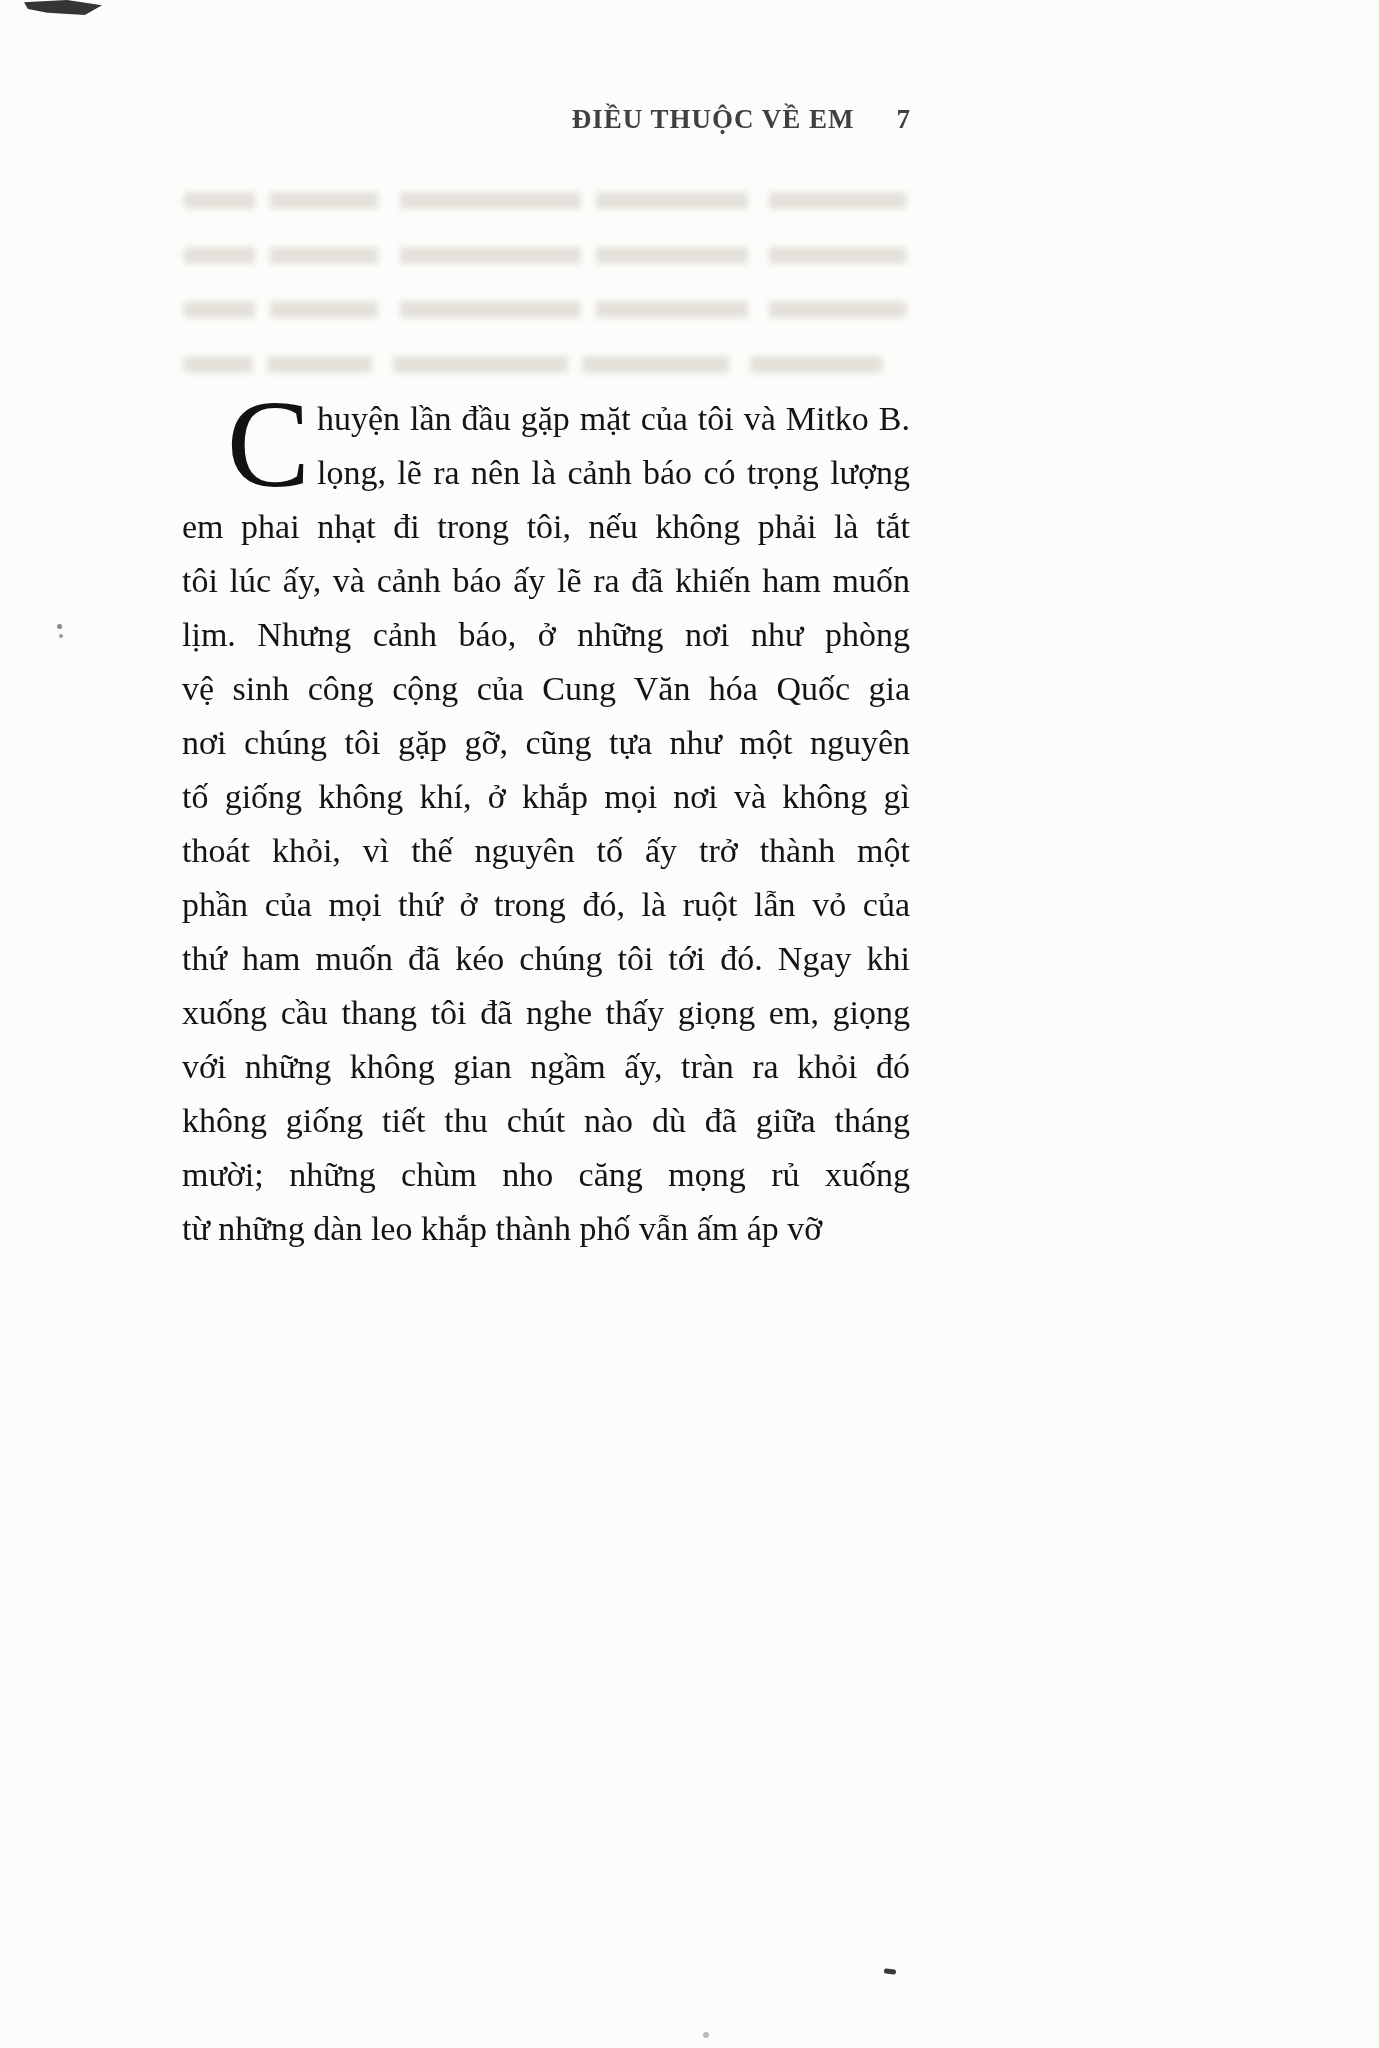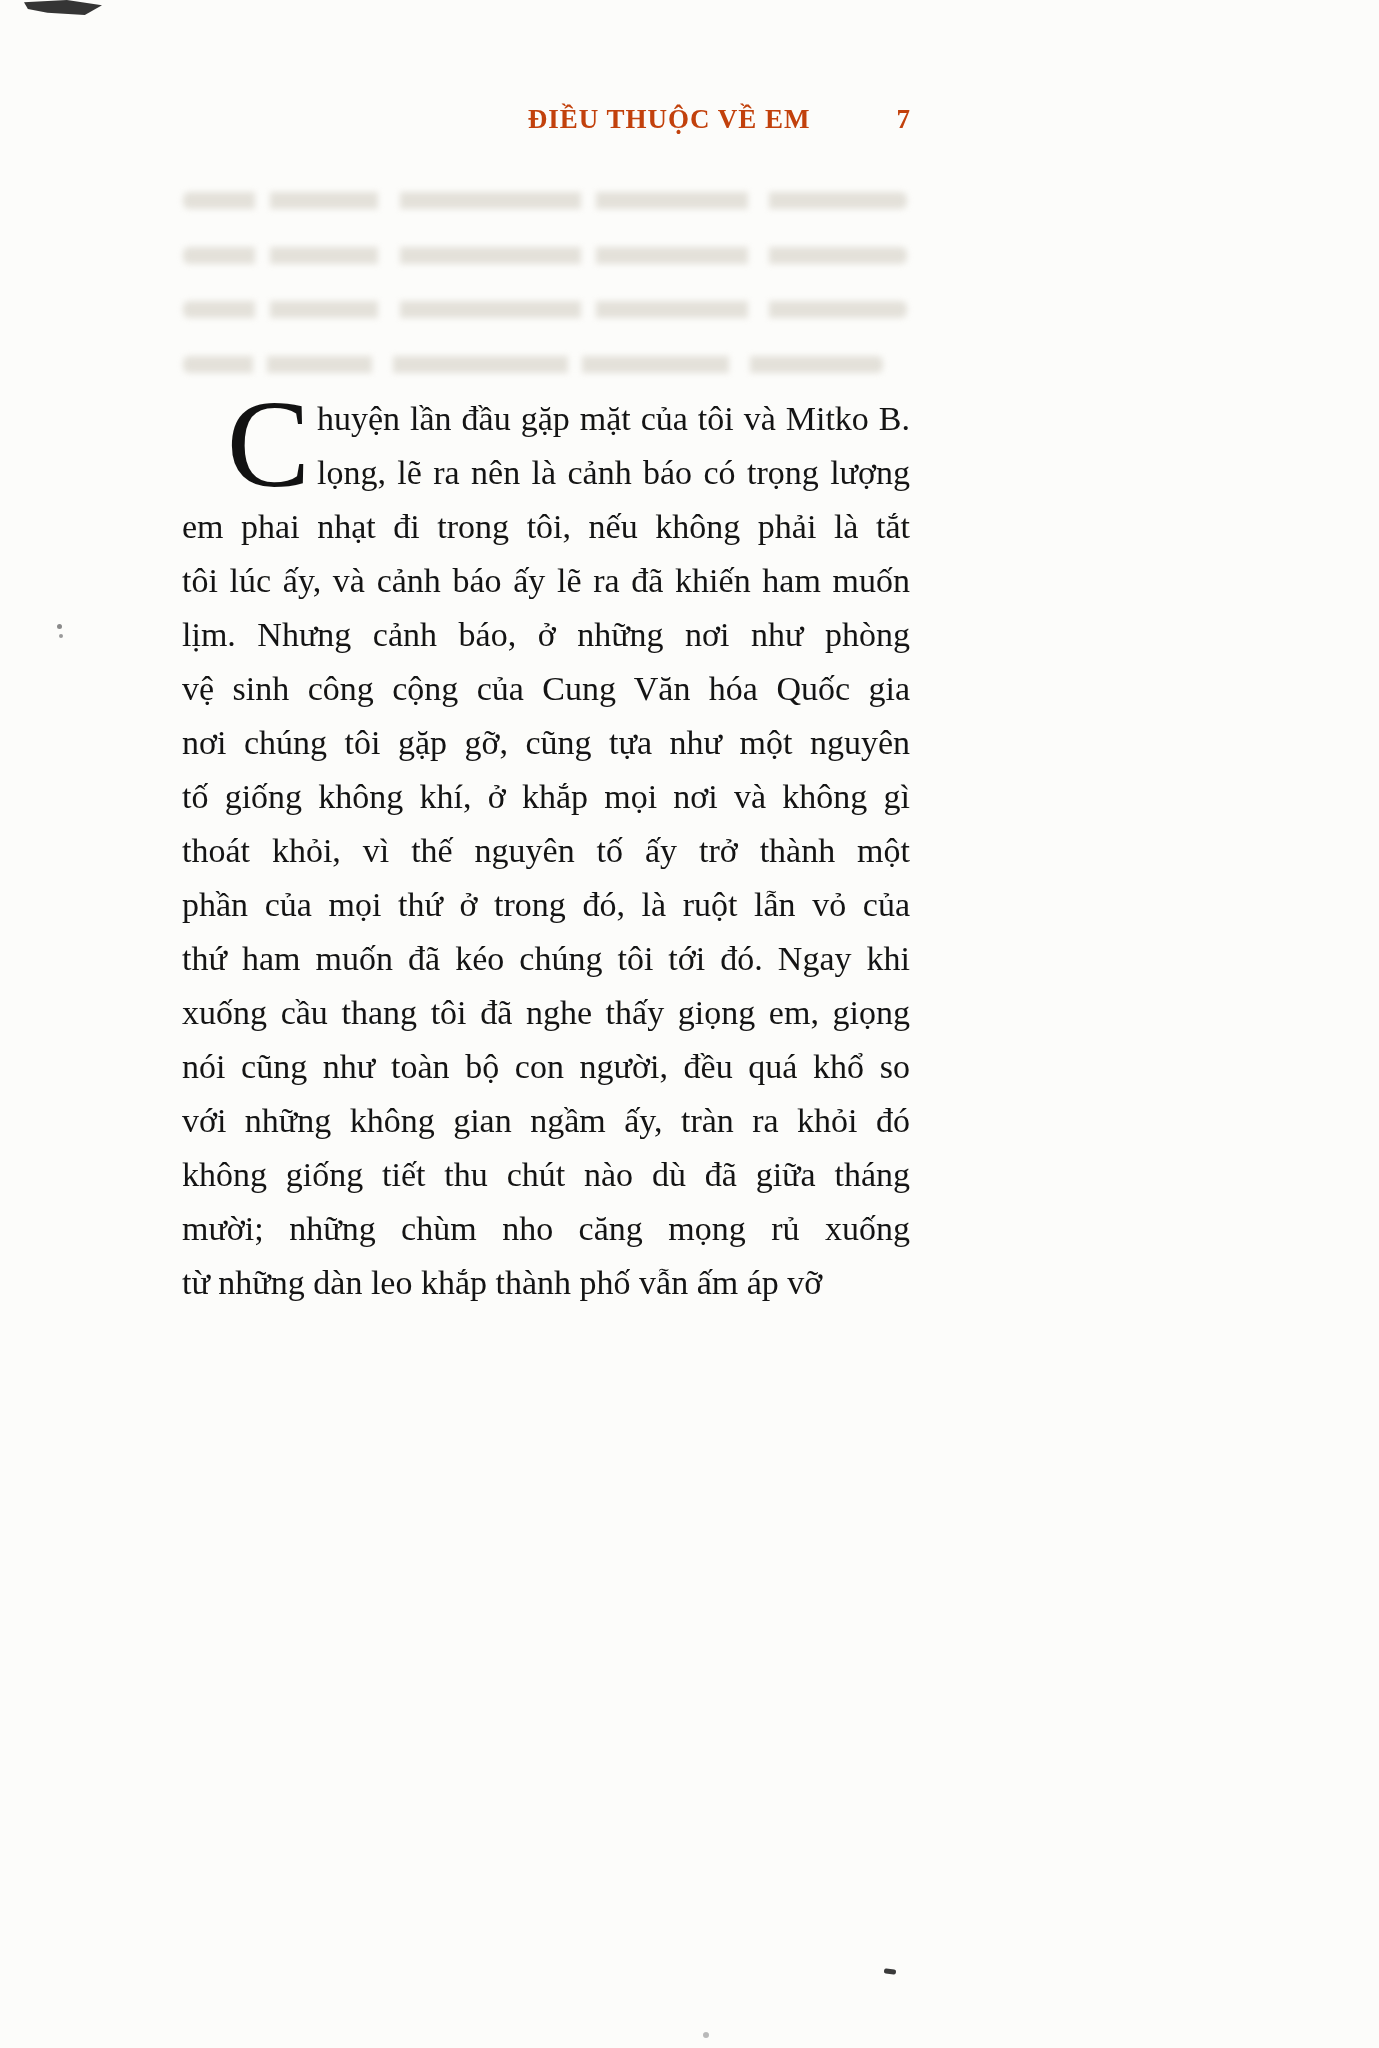--- a/index.html
+++ b/index.html
@@ -63,21 +63,21 @@
 <body>
 
 <div class="page" style="background: rgb(252, 252, 250); color: rgb(20, 20, 20);">
 
   <div class="blot-topleft"></div>
   <div class="speck speck-a"></div>
   <div class="speck speck-b"></div>
   <div class="dash-br"></div>
   <div class="dot-bc"></div>
 
-  <div class="running-head" style="color: #c2410c; gap: 44px;">
+  <div class="running-head" style="color: #404040;">
     <span>ĐIỀU THUỘC VỀ EM</span>
     <span class="pagenum">7</span>
   </div>
 
   <div class="ghost-line" style="top:192px; width:724px;"></div>
   <div class="ghost-line" style="top:247px; width:724px;"></div>
   <div class="ghost-line" style="top:301px; width:724px;"></div>
   <div class="ghost-line" style="top:356px; width:700px;"></div>
 
   <div class="bodytext">
@@ -89,21 +89,20 @@
         <div class="line">em phai nhạt đi trong tôi, nếu không phải là tắt</div>
         <div class="line">tôi lúc ấy, và cảnh báo ấy lẽ ra đã khiến ham muốn</div>
         <div class="line">lịm. Nhưng cảnh báo, ở những nơi như phòng</div>
         <div class="line">vệ sinh công cộng của Cung Văn hóa Quốc gia</div>
         <div class="line">nơi chúng tôi gặp gỡ, cũng tựa như một nguyên</div>
         <div class="line">tố giống không khí, ở khắp mọi nơi và không gì</div>
         <div class="line">thoát khỏi, vì thế nguyên tố ấy trở thành một</div>
         <div class="line">phần của mọi thứ ở trong đó, là ruột lẫn vỏ của</div>
         <div class="line">thứ ham muốn đã kéo chúng tôi tới đó. Ngay khi</div>
         <div class="line">xuống cầu thang tôi đã nghe thấy giọng em, giọng</div>
-        <div class="line">nói cũng như toàn bộ con người, đều quá khổ so</div>
         <div class="line">với những không gian ngầm ấy, tràn ra khỏi đó</div>
         <div class="line">không giống tiết thu chút nào dù đã giữa tháng</div>
         <div class="line">mười; những chùm nho căng mọng rủ xuống</div>
         <div class="line">từ những dàn leo khắp thành phố vẫn ấm áp vỡ</div>
       </div>
   </div>
 
 </div>
 
 </body></html>

